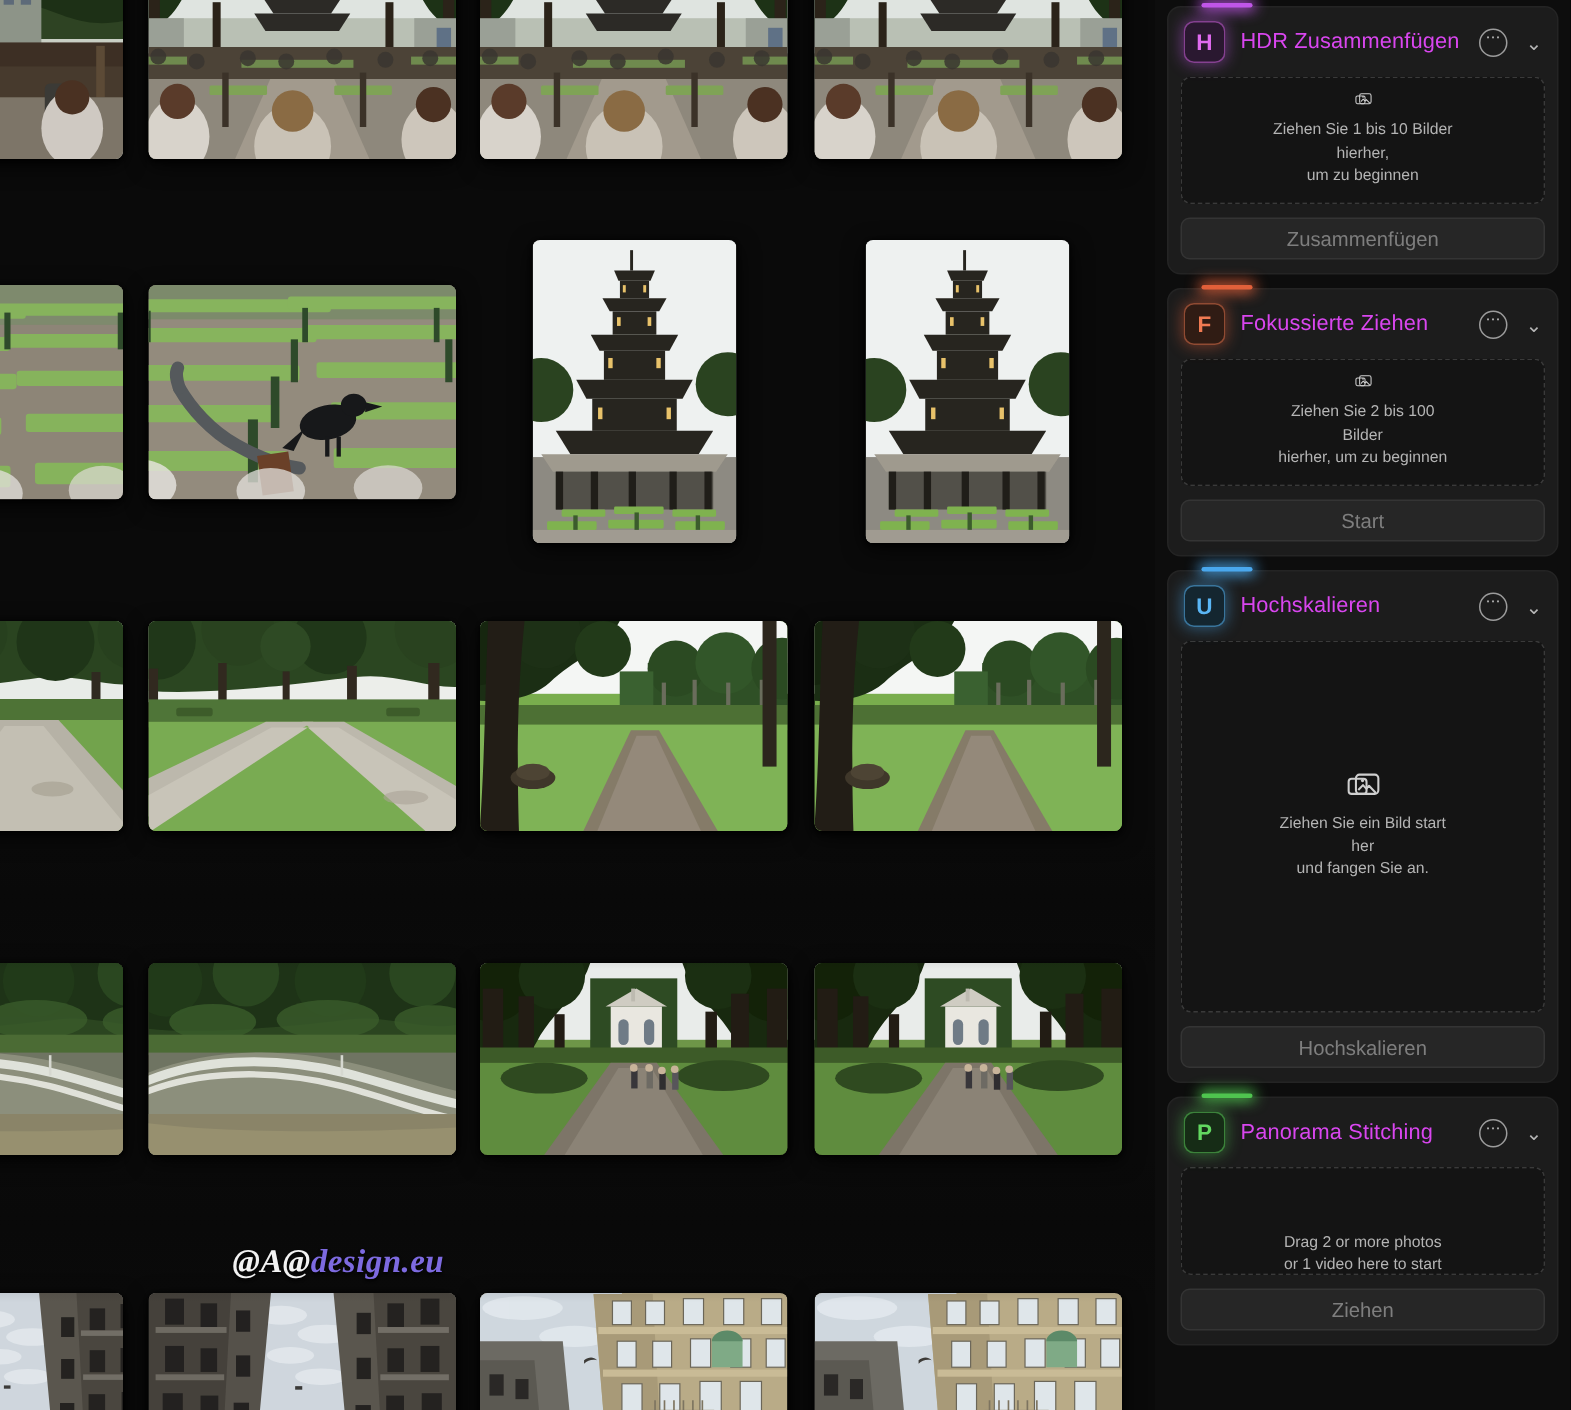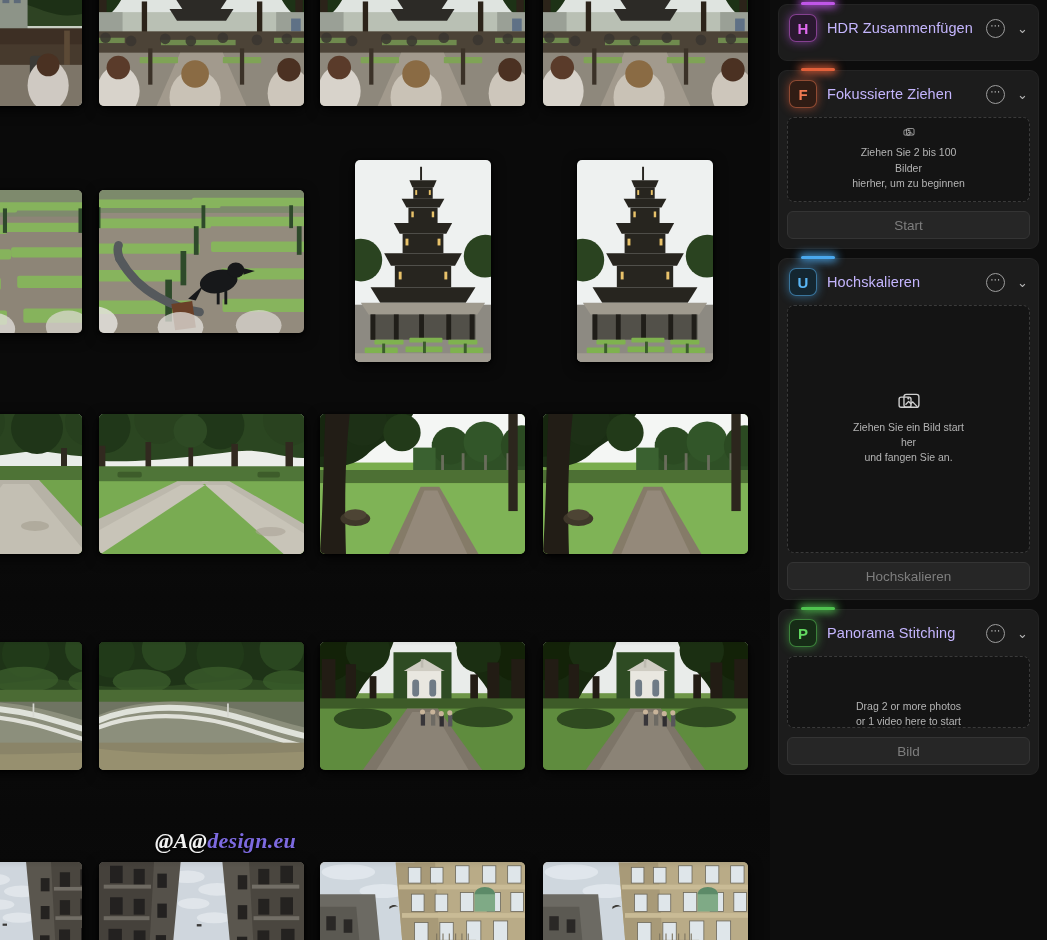--- a/index.html
+++ b/index.html
@@ -80,21 +80,21 @@
     width: 28px; height: 28px;
     border-radius: 7px;
     display: flex; align-items: center; justify-content: center;
     font-size: 15px; font-weight: bold;
     flex: 0 0 auto;
     position: relative;
   }
   .card-title {
     flex: 1 1 auto;
     font-size: 14.5px;
-    color: #c4b5fd;
+    color: #d946ef;
     letter-spacing: .1px;
     white-space: nowrap;
     overflow: hidden;
   }
   .hdr-actions { display: flex; align-items: center; gap: 12px; }
   .more-btn {
     width: 19px; height: 19px;
     border-radius: 50%;
     border: 1.3px solid #9c9c9c;
     display: flex; align-items: center; justify-content: center;
@@ -795,20 +795,29 @@
       <div class="card-head">
         <div class="badge" style="background:#2a1830;color:#e06af0;box-shadow:0 0 10px 1px rgba(192,86,232,.45), inset 0 0 0 1px rgba(224,106,240,.5);">
           <span>H</span>
         </div>
         <div class="card-title">HDR Zusammenfügen</div>
         <div class="hdr-actions">
           <div class="more-btn">⋯</div>
           <div class="chev">⌄</div>
         </div>
       </div>
+      <div class="dropzone" style="height:85px;">
+        <svg class="dz-icon" width="22" height="19">
+            <use href="#sym-photo-stack"></use>
+          </svg>
+        <div class="dz-text">Ziehen Sie 1 bis 10 Bilder
+hierher,
+um zu beginnen</div>
+      </div>
+      <button class="cta">Zusammenfügen</button>
     </div>
 
     <div class="card">
       <div class="card-accent" style="background:#e2603a;box-shadow:0 0 9px 2px #e2603a;"></div>
       <div class="card-head">
         <div class="badge" style="background:#301c14;color:#f07a52;box-shadow:0 0 10px 1px rgba(226,96,58,.45), inset 0 0 0 1px rgba(240,122,82,.5);">
           <span>F</span>
         </div>
         <div class="card-title">Fokussierte Ziehen</div>
         <div class="hdr-actions">
@@ -862,17 +871,17 @@
           <div class="chev">⌄</div>
         </div>
       </div>
       <div class="dropzone" style="height:72px;gap:44px;">
         <svg class="dz-icon" width="22" height="19">
             <use href="#sym-photo-stack"></use>
           </svg>
         <div class="dz-text">Drag 2 or more photos
 or 1 video here to start</div>
       </div>
-      <button class="cta">Bild</button>
+      <button class="cta">Ziehen</button>
     </div>
 
   </div>
 </div>
 
 </body></html>

